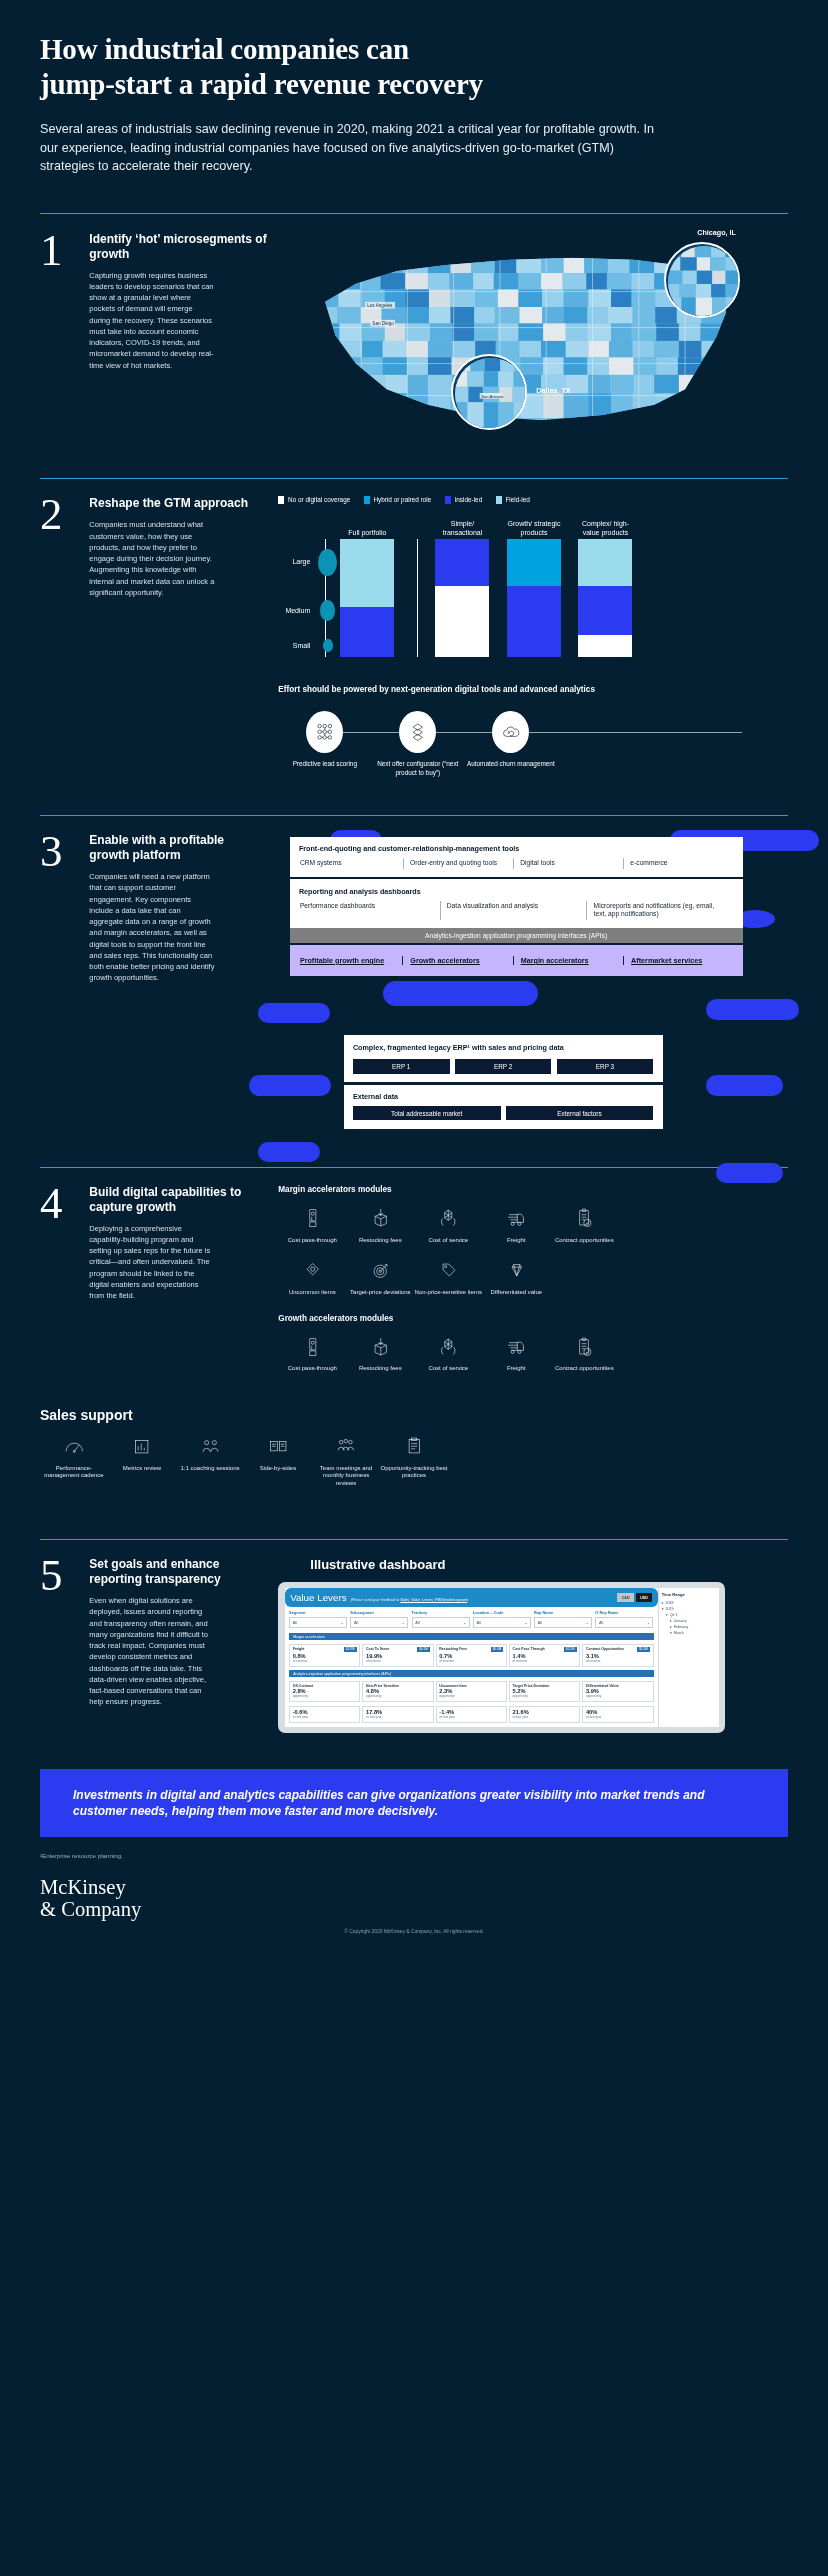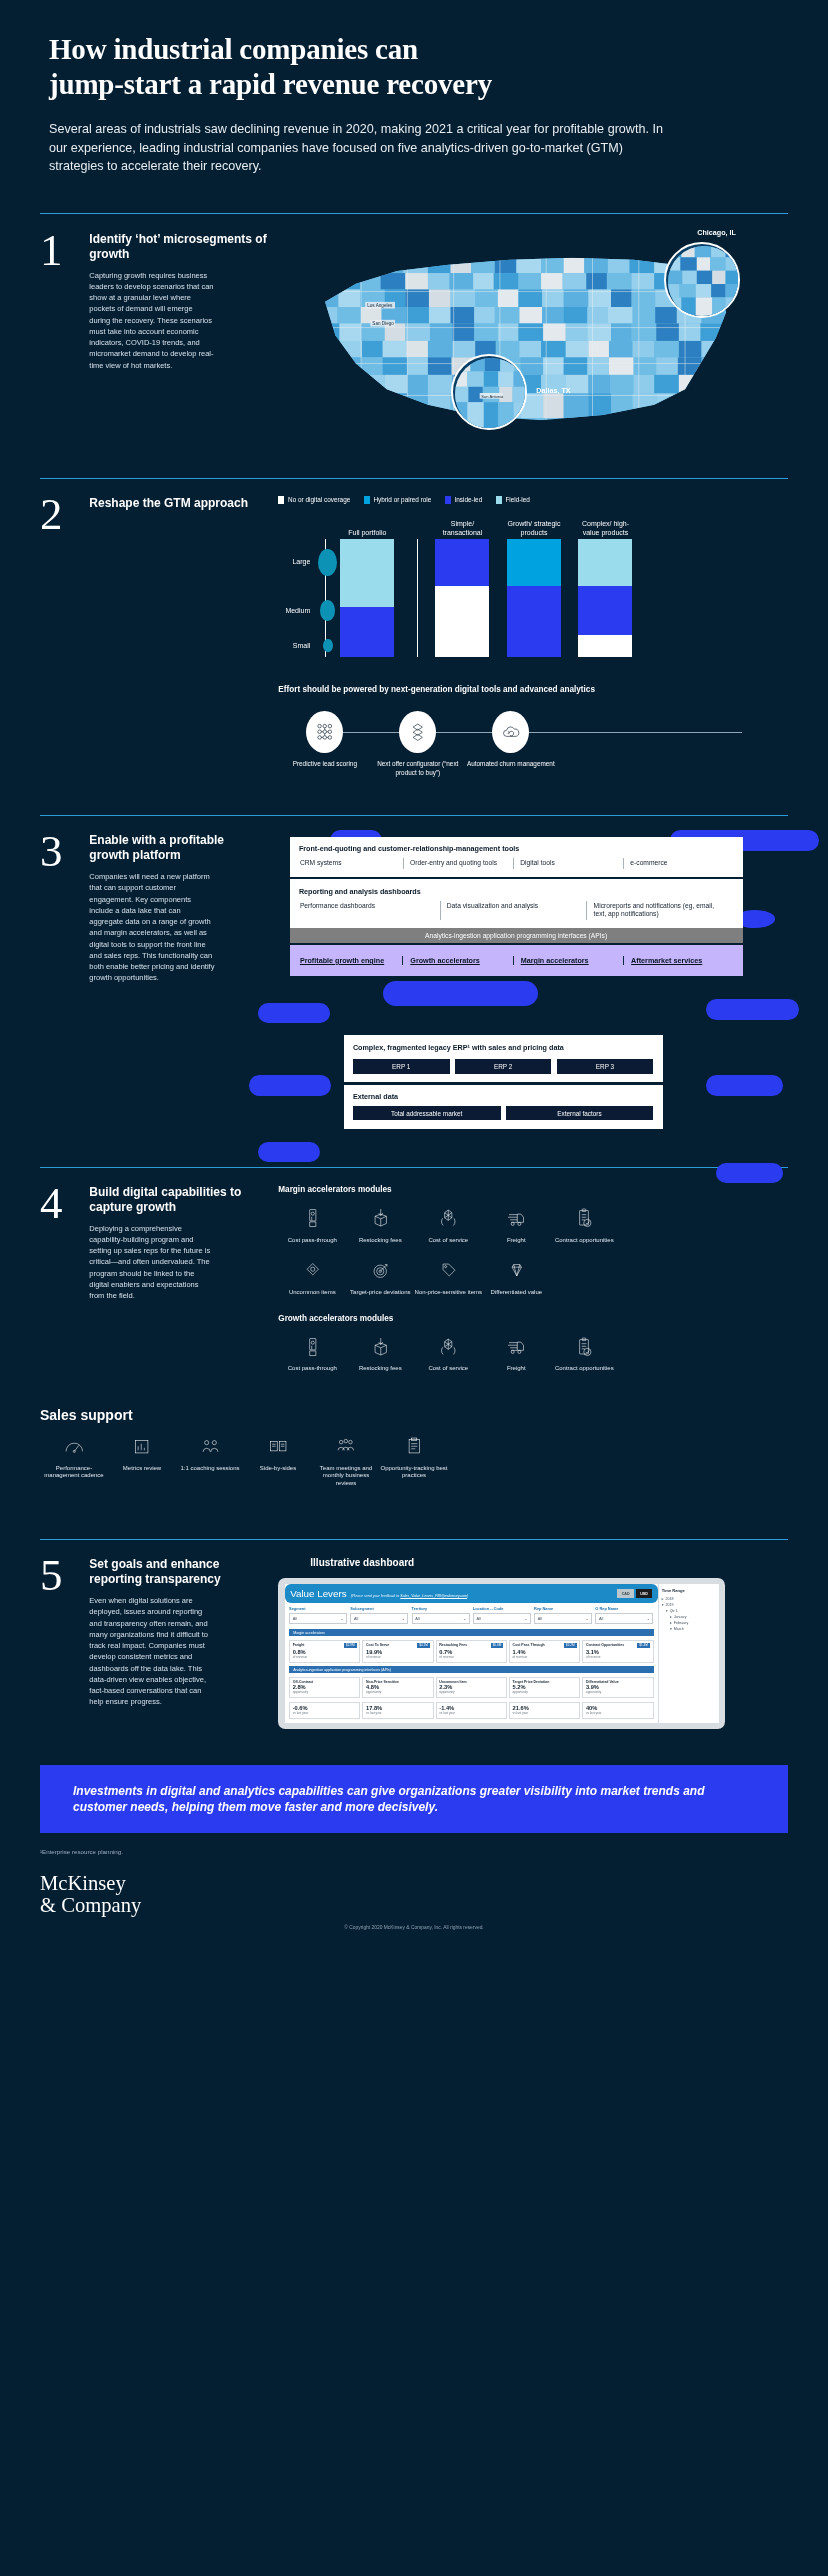--- a/index.html
+++ b/index.html
@@ -6,21 +6,21 @@
   body {
     width: 828px;
     background: #041E32;
     font-family: "Liberation Sans", sans-serif;
     color: #ffffff;
     -webkit-font-smoothing: antialiased;
   }
   .page { width: 828px; position: relative; padding-bottom: 0; }
 
   
-  .header { padding: 32px 40px 0 40px; margin-left: 9px; }
+  .header { padding: 32px 40px 0 40px; }
   .title {
     font-family: "Liberation Serif", serif;
     font-size: 29px;
     line-height: 1.22;
     font-weight: 700;
     color: #fff;
     letter-spacing: -0.2px;
   }
   .intro {
     margin-top: 17.5px;
@@ -166,21 +166,21 @@
   .mod-title { font-size: 8.2px; font-weight: 700; margin-bottom: 11.3px; }
   .mod-grid { display: flex; gap: 0; margin-bottom: 13.4px; }
   .mod {
     width: 68px; text-align: center; font-size: 6px; line-height: 1.28;
     font-weight: 300; color: #E3ECF2;
   }
   .mod-ic { height: 26px; display: flex; align-items: center; justify-content: center; margin-bottom: 5.2px; }
   .sales-title { font-size: 14px; font-weight: 700; margin: 20.6px 0 10.3px; }
 
   
-  .dash-title { font-size: 10px; font-weight: 700; margin-bottom: 9.3px; padding-left: 32px; }
+  .dash-title { font-size: 13px; font-weight: 700; margin-bottom: 9.3px; padding-left: 32px; }
   .dash-frame {
     background: #D8DDE2; border-radius: 7.2px; padding: 6.7px;
     width: 447px;
   }
   .dash-inner { background: #fff; display: flex; }
   .dash-main { flex: 1; }
   .dash-bar {
     background: #1C8AC7; display: flex; align-items: center;
     padding: 3.6px 5.2px; justify-content: space-between; border-radius: 6px;
   }
@@ -531,20 +531,21 @@
 
   <div class="spacer-md"></div>
 
   <div class="rule"></div>
   <div class="section">
     <div class="sec-body">
       <div class="sec-left">
         <div class="num">2</div>
         <div>
           <div class="sec-head">Reshape the GTM approach</div>
+          <div class="sec-text">Companies must understand what customers value, how they use products, and how they prefer to engage during their decision journey. Augmenting this knowledge with internal and market data can unlock a significant opportunity.</div>
         </div>
       </div>
       <div class="sec-right">
 
         <div class="legend">
           <div class="lg-item">
             <span class="sw" style="background:#FFFFFF"></span>
             <span>No or digital coverage</span>
           </div>
           <div class="lg-item">

